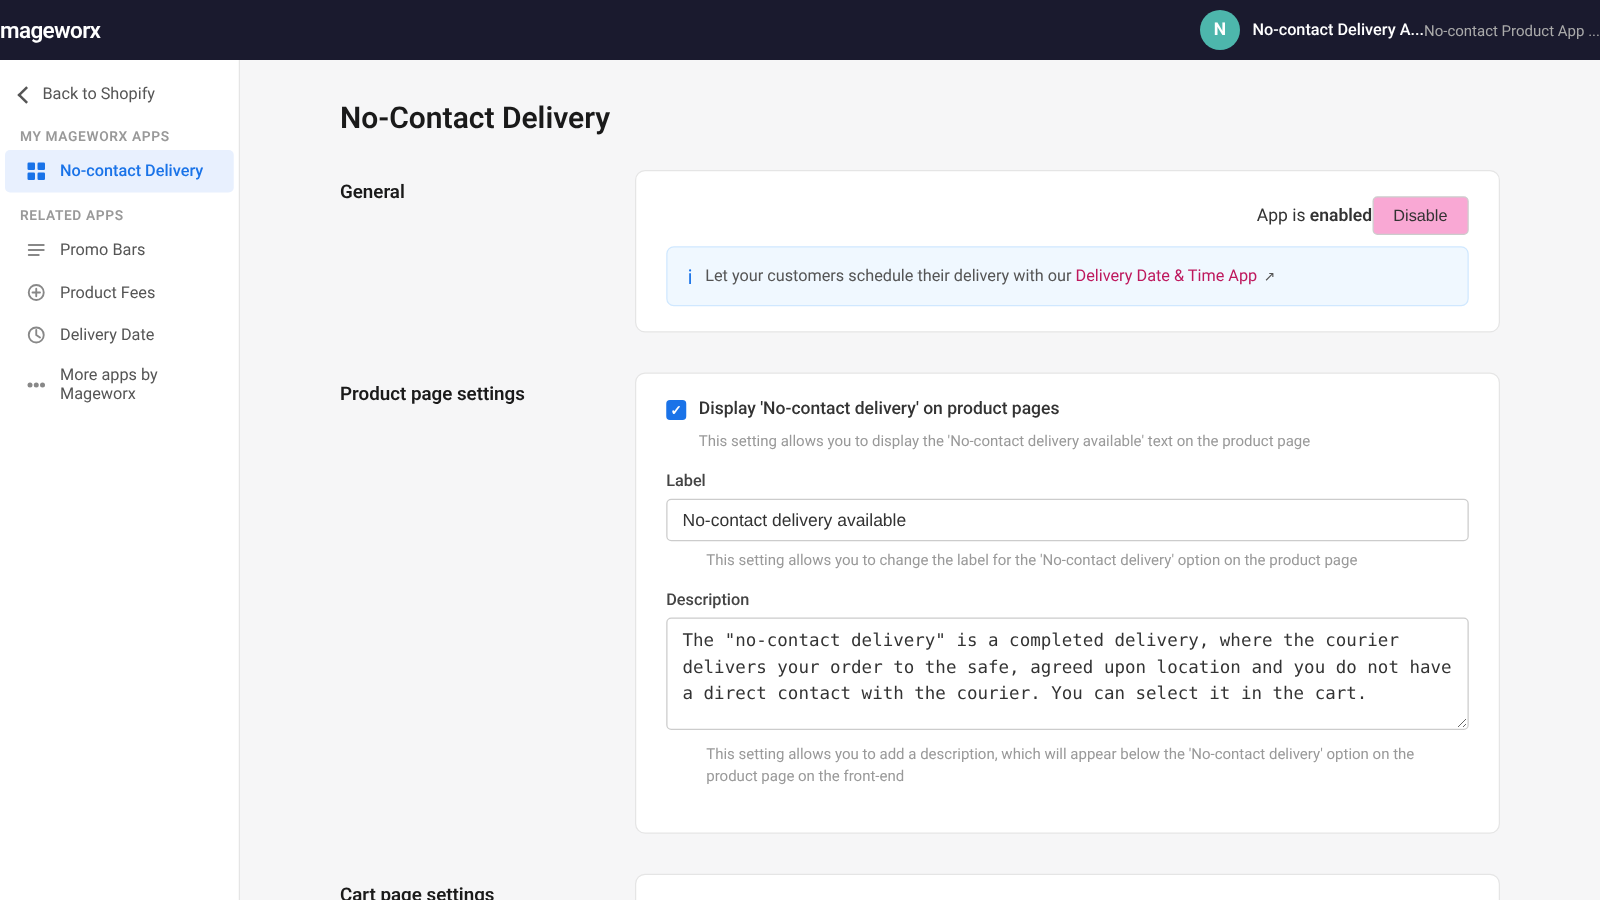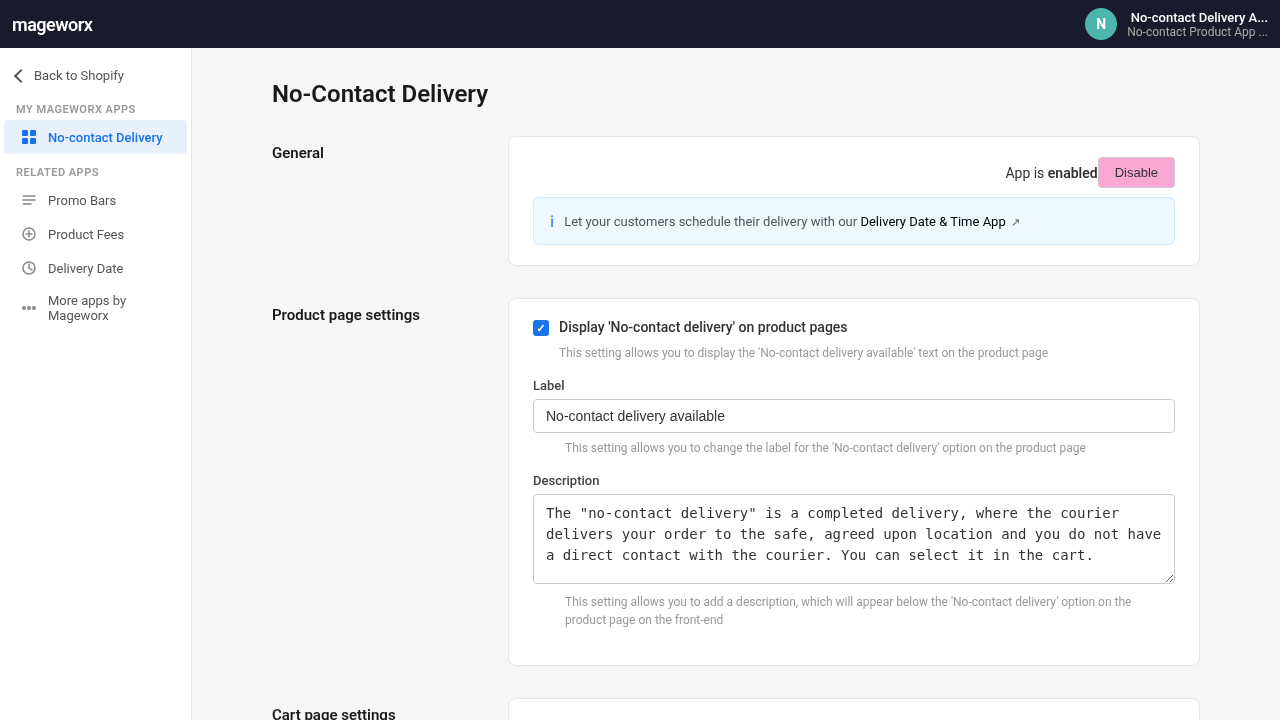--- a/index.html
+++ b/index.html
@@ -5,42 +5,42 @@
     * { box-sizing: border-box; margin: 0; padding: 0; }
     body { font-family: -apple-system, BlinkMacSystemFont, 'Segoe UI', Roboto, sans-serif; font-size: 14px; color: #333; background: #f6f6f7; }
 
     
     .topbar {
       background: #1a1a2e;
       height: 48px;
       display: flex;
       align-items: center;
       justify-content: space-between;
-      padding: 0 12px;
+      padding: 0 0;
     }
     .topbar-logo {
       color: #fff;
       font-size: 18px;
       font-weight: 600;
       letter-spacing: -0.5px;
     }
     .topbar-right {
       display: flex;
       align-items: center;
       gap: 10px;
     }
     .topbar-avatar {
       width: 32px; height: 32px;
       border-radius: 50%;
       background: #4db6ac;
       display: flex; align-items: center; justify-content: center;
       color: #fff; font-weight: 700; font-size: 14px;
     }
     .topbar-app-info {
-      display: flex; flex-direction: column; align-items: flex-end;
+      display: flex; flex-direction: row; align-items: flex-end;
     }
     .topbar-app-name { color: #fff; font-size: 13px; font-weight: 500; }
     .topbar-app-sub { color: #aaa; font-size: 12px; }
 
     
     .layout { display: flex; min-height: calc(100vh - 48px); }
 
     
     .sidebar {
       width: 192px;
@@ -129,21 +129,21 @@
     }
 
     .info-banner {
       display: flex; align-items: center; gap: 10px;
       background: #f0f8ff;
       border: 1px solid #d0e8ff;
       border-radius: 6px;
       padding: 12px 16px;
       font-size: 13px; color: #555;
     }
-    .info-link { color: #000000; text-decoration: none; }
+    .info-link { color: #be185d; text-decoration: none; }
 
     
     .checkbox-row {
       display: flex; align-items: flex-start; gap: 10px;
       margin-bottom: 8px;
     }
     .checkbox-custom {
       width: 16px; height: 16px;
       border: 2px solid #1a73e8;
       background: #1a73e8;

